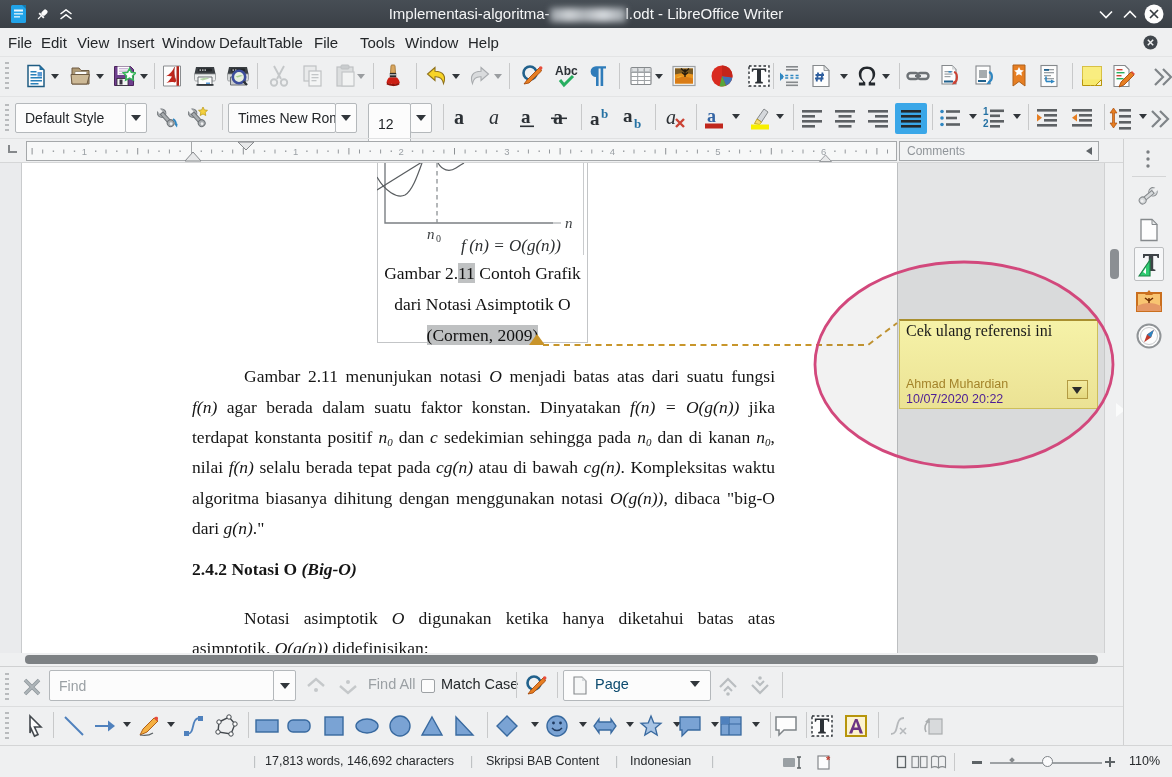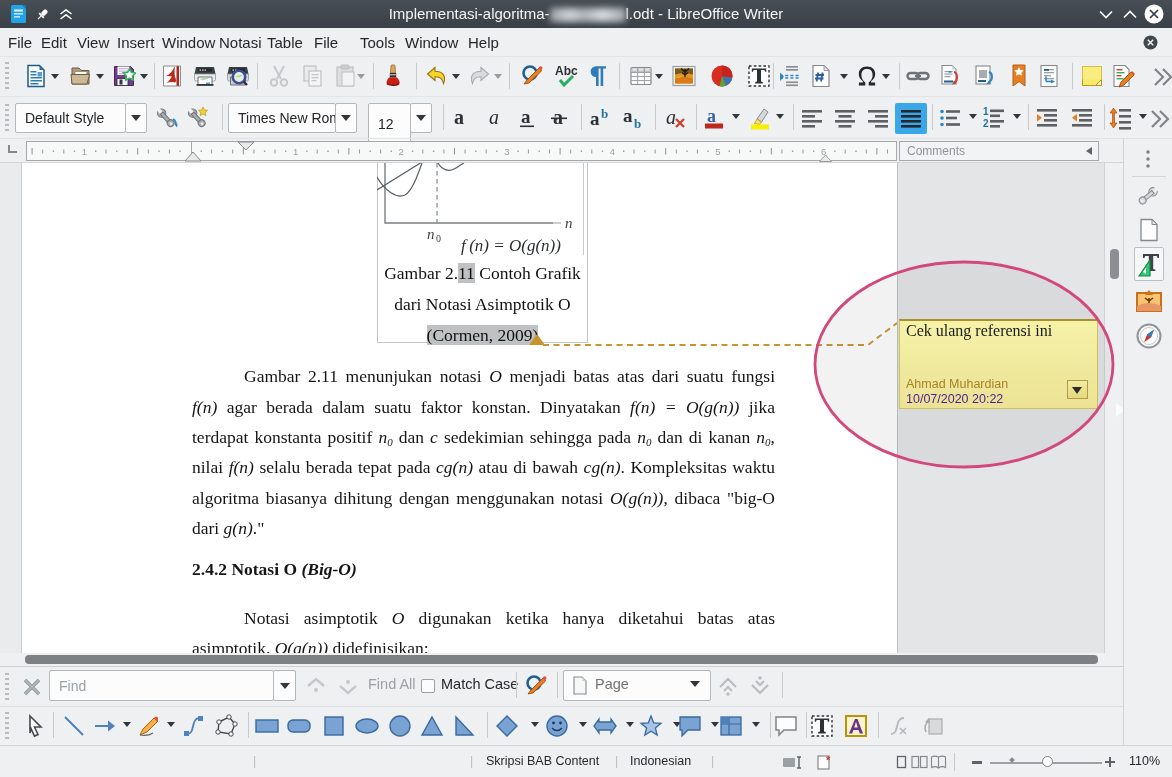--- a/index.html
+++ b/index.html
@@ -90,21 +90,21 @@
       <circle cx="10" cy="10" r="9.5" fill="#fdfdfd"></circle>
       <path d="M6 6 L14 14 M14 6 L6 14" stroke="#353b41" stroke-width="1.7"></path>
     </svg>
 </div>
 <div id="menubar">
   <span class="mi" style="left:8px">File</span>
   <span class="mi" style="left:41px">Edit</span>
   <span class="mi" style="left:77px">View</span>
   <span class="mi" style="left:117px">Insert</span>
   <span class="mi" style="left:162px">Window</span>
-  <span class="mi" style="left:219px">Notasi</span>
+  <span class="mi" style="left:219px">Default</span>
   <span class="mi" style="left:267px">Table</span>
   <span class="mi" style="left:314px">File</span>
   <span class="mi" style="left:360px">Tools</span>
   <span class="mi" style="left:405px">Window</span>
   <span class="mi" style="left:468px">Help</span>
   <svg class="abs" style="left:1143px;top:7px" width="15" height="15" viewBox="0 0 15 15">
       <circle cx="7.5" cy="7.5" r="7" fill="#41474d"></circle>
       <path d="M4.8 4.8 L10.2 10.2 M10.2 4.8 L4.8 10.2" stroke="#eff0f1" stroke-width="1.5"></path>
     </svg>
 </div>
@@ -766,21 +766,21 @@
       <circle cx="10" cy="9" r="6.5" fill="none" stroke="#21618c" stroke-width="2.6"></circle>
       <path d="M20 3L7 16l-3 4 5-1L21.5 7z" fill="#e67e22" stroke="#a04000" stroke-width=".8"></path>
       <circle cx="20.7" cy="4" r="1.8" fill="#e74c3c"></circle>
     </svg>
   <div class="sep" style="left:557px;top:672px;height:26px"></div>
   <div class="combo" style="left:563px;top:670px;width:148px;height:31px"></div>
   <svg class="abs" style="left:572px;top:676px" width="16" height="19" viewBox="0 0 16 19">
       <path d="M2 1h8l4 4v13H2z" fill="#f6f7f7" stroke="#85898c" stroke-width="1.1"></path>
       <path d="M10 1l4 4h-4z" fill="#d5d8da"></path>
     </svg>
-  <div class="abs" style="left:595px;top:676px;font-size:14.5px;color:#737373">Page</div>
+  <div class="abs" style="left:595px;top:676px;font-size:14.5px;color:#0c4a6e">Page</div>
   <div class="dd" style="left:690px;top:681px;border-top-width:6px;border-left-width:5px;border-right-width:5px"></div>
   <svg class="abs" style="left:716px;top:675px" width="24" height="22" viewBox="0 0 24 22">
       <path d="M4 12l8-8 8 8" stroke="#b9bdc0" stroke-width="2.2" fill="none"></path>
       <path d="M8 16l4-4 4 4" stroke="#b9bdc0" stroke-width="2" fill="none"></path>
       <circle cx="12" cy="19" r="1.8" fill="#b9bdc0"></circle>
     </svg>
   <svg class="abs" style="left:748px;top:675px" width="24" height="22" viewBox="0 0 24 22">
       <path d="M4 10l8 8 8-8" stroke="#b9bdc0" stroke-width="2.2" fill="none"></path>
       <path d="M8 6l4 4 4-4" stroke="#b9bdc0" stroke-width="2" fill="none"></path>
       <circle cx="12" cy="3" r="1.8" fill="#b9bdc0"></circle>
@@ -893,20 +893,21 @@
       <path d="M14 14l6 6M20 14l-6 6" stroke="#b6b9bc" stroke-width="1.6"></path>
     </svg>
   <svg class="icon" style="left:922px;top:714px" viewBox="0 0 24 24">
       <rect x="7" y="5" width="13" height="15" fill="#d8dadc" stroke="#aaadaf" stroke-width="1.2"></rect>
       <path d="M4 18c-2-4-1-9 3-11" fill="none" stroke="#aaadaf" stroke-width="1.6"></path>
       <path d="M7 4l1 5-5-1z" fill="#aaadaf"></path>
     </svg>
 </div>
 <div id="statusbar">
   <span class="st" style="left:253px;color:#babdbf">|</span>
+  <span class="st" style="left:265px">17,813 words, 146,692 characters</span>
   <span class="st" style="left:470px;color:#babdbf">|</span>
   <span class="st" style="left:486px">Skripsi BAB Content</span>
   <span class="st" style="left:615px;color:#babdbf">|</span>
   <span class="st" style="left:630px">Indonesian</span>
   <span class="st" style="left:711px;color:#babdbf">|</span>
   <svg class="abs" style="left:782px;top:9px" width="22" height="15" viewBox="0 0 22 15">
       <rect x="1" y="3" width="12" height="9" rx="1" fill="#9aa0a4"></rect>
       <path d="M17 2v11M15 2h4M15 13h4" stroke="#5d6366" stroke-width="1.4"></path>
     </svg>
   <svg class="abs" style="left:816px;top:8px" width="18" height="17" viewBox="0 0 18 17">

